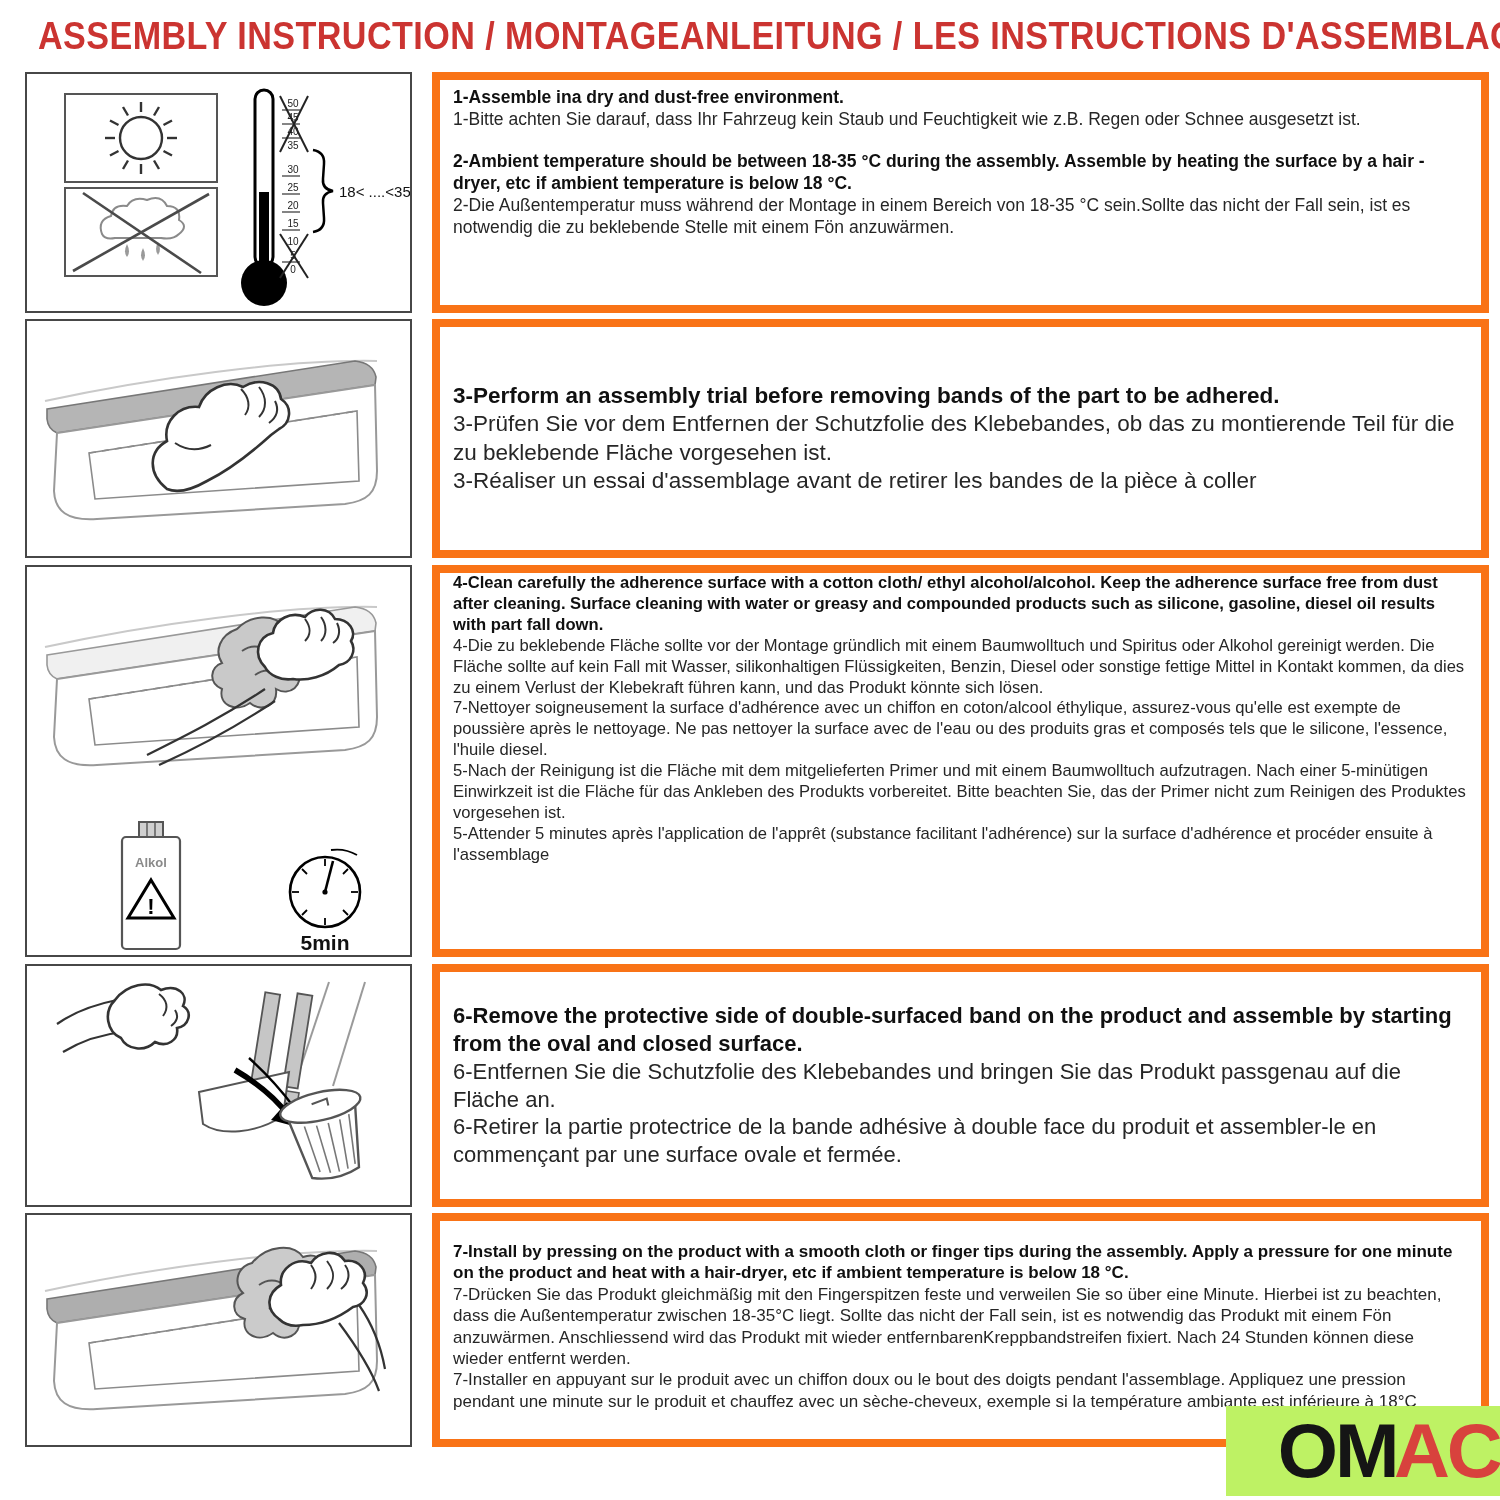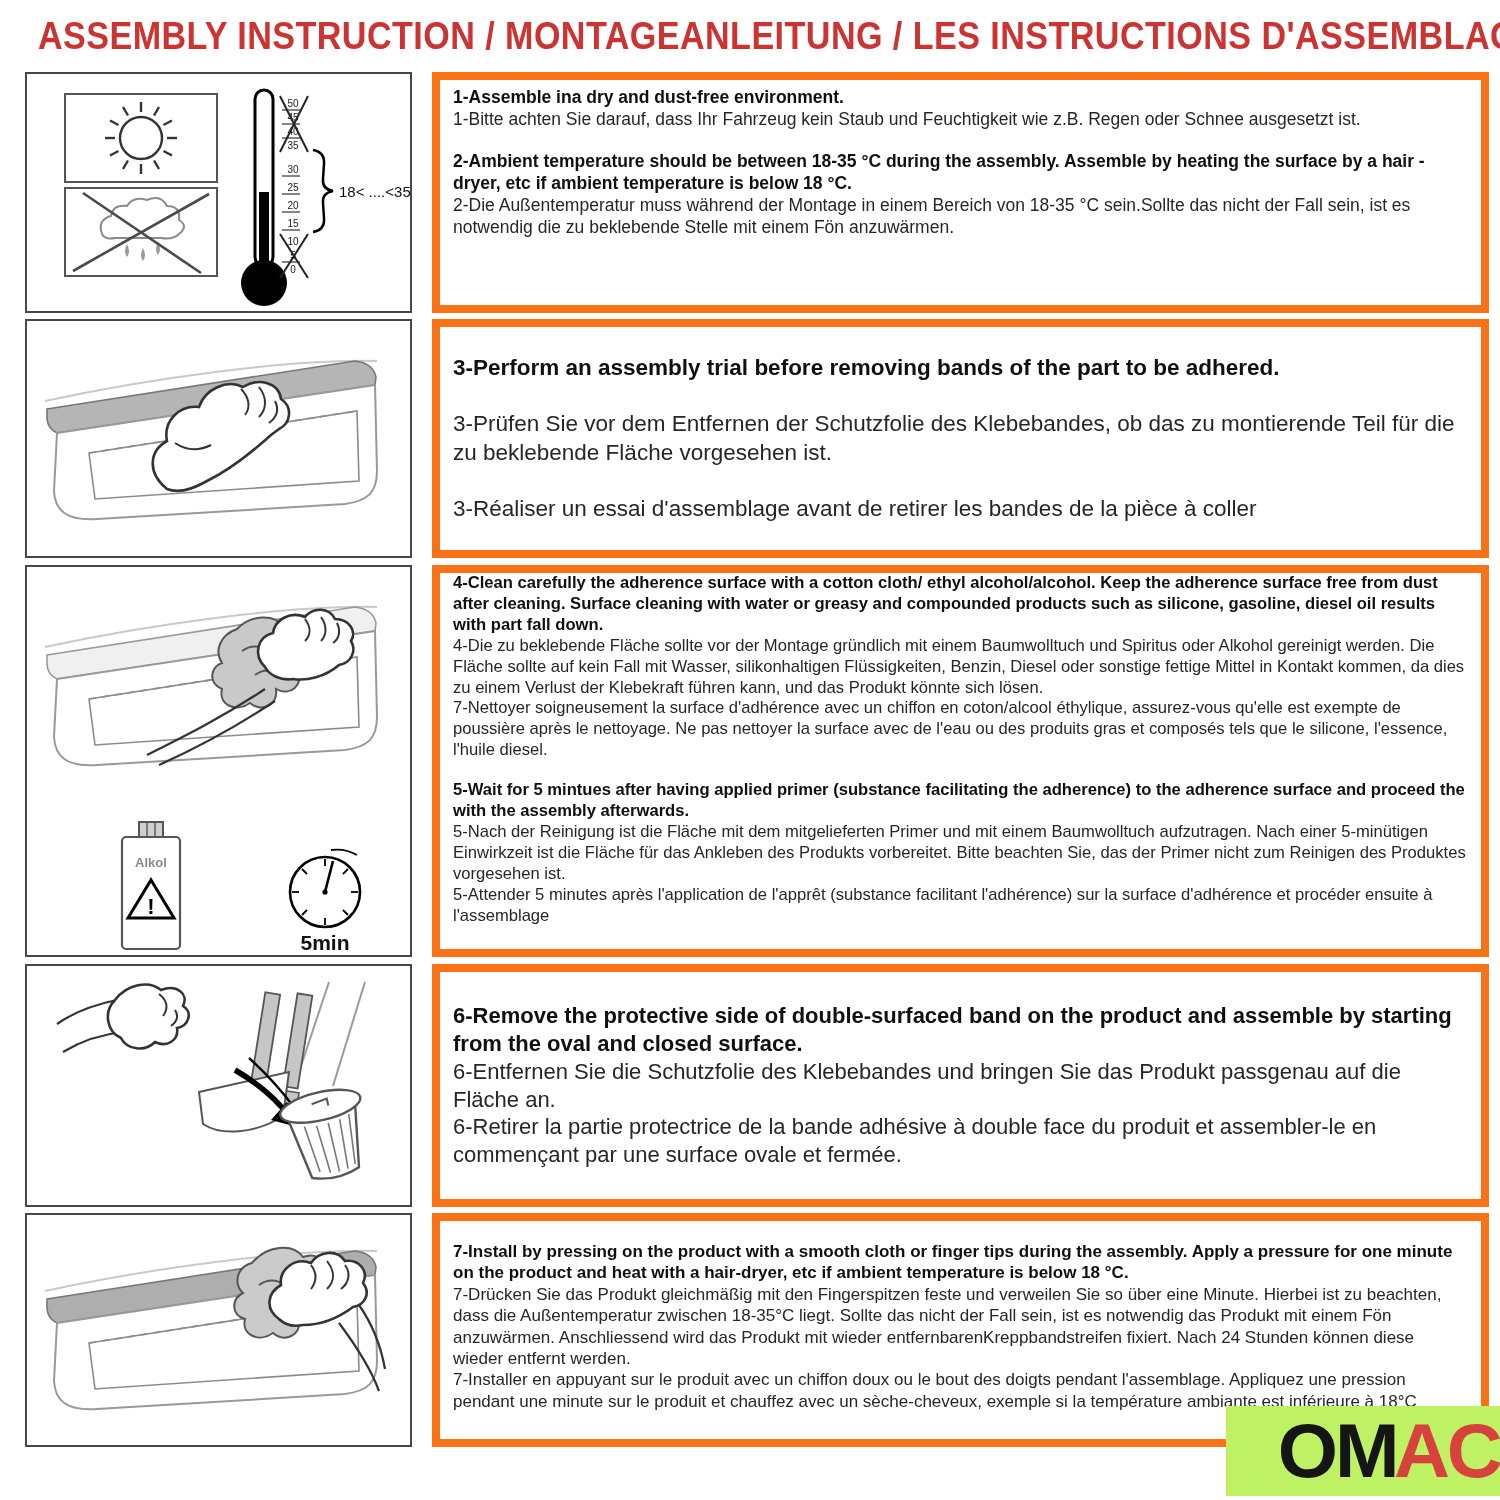--- a/index.html
+++ b/index.html
@@ -10,21 +10,21 @@
          letter-spacing:.5px;}
   .row{position:absolute;left:0;width:1500px;}
   .illus{position:absolute;left:25px;width:387px;box-sizing:border-box;
          border:2px solid #474747;background:#fff;}
   .txtbox{position:absolute;left:424px;width:1057px;box-sizing:border-box;
           border:8px solid #f97316;background:#fff;margin-left:8px;}
   .txtbox p{margin:0;line-height:1.26;color:#262626;}
   .txtbox p.b{font-weight:bold;color:#101010;}
   .txtbox p.gap{margin-top:1.15em;}
   .r1{font-size:17.5px;padding:6px 14px 4px 13px;}
-  .r2{font-size:22.5px;display:flex;flex-direction:column;justify-content:center;padding:0 14px 0 13px;gap:28px;}
+  .r2{font-size:22.5px;display:flex;flex-direction:column;justify-content:center;padding:0 14px 0 13px;}
   .r3{font-size:16.6px;padding:0 14px 4px 13px;}
   .r4{font-size:22px;display:flex;flex-direction:column;justify-content:center;padding:0 14px 0 13px;}
   .r5{font-size:17px;padding:20px 14px 4px 13px;}
   svg{display:block;}
   .logo{position:absolute;top:1406px;left:1226px;width:274px;height:90px;background:#bef264;
         display:flex;align-items:center;justify-content:flex-end;padding-left:10px;box-sizing:border-box;z-index:5;}
   .logo span{font-size:76px;font-weight:bold;letter-spacing:-3px;line-height:1;
              transform:scaleX(1.02);transform-origin:right center;}
   .logo .lb{color:#151515;}
   .logo .lr{color:#d8423d;}
@@ -191,21 +191,20 @@
           <circle cx="298" cy="325" r="2.6" fill="#000"></circle>
           <path d="M 304 283 Q 318 281 330 288" fill="none" stroke="#000" stroke-width="1.8"></path>
           <text x="298" y="383" font-size="21" font-weight="bold" fill="#111" text-anchor="middle" font-family="Liberation Sans, sans-serif">5min</text>
         </g>
       </svg>
     </div>
     <div class="txtbox r3" style="top:0;height:392px;">
       <p class="b">4-Clean carefully the adherence surface with a cotton cloth/ ethyl alcohol/alcohol. Keep the adherence surface free from dust after cleaning. Surface cleaning with water or greasy and compounded products such as silicone, gasoline, diesel oil results with part fall down.</p>
       <p>4-Die zu beklebende Fläche sollte vor der Montage gründlich mit einem Baumwolltuch und Spiritus oder Alkohol gereinigt werden. Die Fläche sollte auf kein Fall mit Wasser, silikonhaltigen Flüssigkeiten, Benzin, Diesel oder sonstige fettige Mittel in Kontakt kommen, da dies zu einem Verlust der Klebekraft führen kann, und das Produkt könnte sich lösen.</p>
       <p>7-Nettoyer soigneusement la surface d'adhérence avec un chiffon en coton/alcool éthylique, assurez-vous qu'elle est exempte de poussière après le nettoyage. Ne pas nettoyer la surface avec de l'eau ou des produits gras et composés tels que le silicone, l'essence, l'huile diesel.</p>
-      <p class="b gap">5-Wait for 5 mintues after having applied primer (substance facilitating the adherence) to the adherence surface and proceed the with the assembly afterwards.</p>
       <p>5-Nach der Reinigung ist die Fläche mit dem mitgelieferten Primer und mit einem Baumwolltuch aufzutragen. Nach einer 5-minütigen Einwirkzeit ist die Fläche für das Ankleben des Produkts vorbereitet. Bitte beachten Sie, das der Primer nicht zum Reinigen des Produktes vorgesehen ist.</p>
       <p>5-Attender 5 minutes après l'application de l'apprêt (substance facilitant l'adhérence) sur la surface d'adhérence et procéder ensuite à l'assemblage</p>
     </div>
   </section>
 
   <section class="row" style="top:964px;height:243px;padding-left:36px;">
     <div class="illus" style="top:0;height:243px;">
       <svg viewBox="0 0 383 239" width="383" height="239">
         <g stroke="#9a9a9a" stroke-width="2" fill="none">
           <path d="M 302 16 L 270 112"></path>

